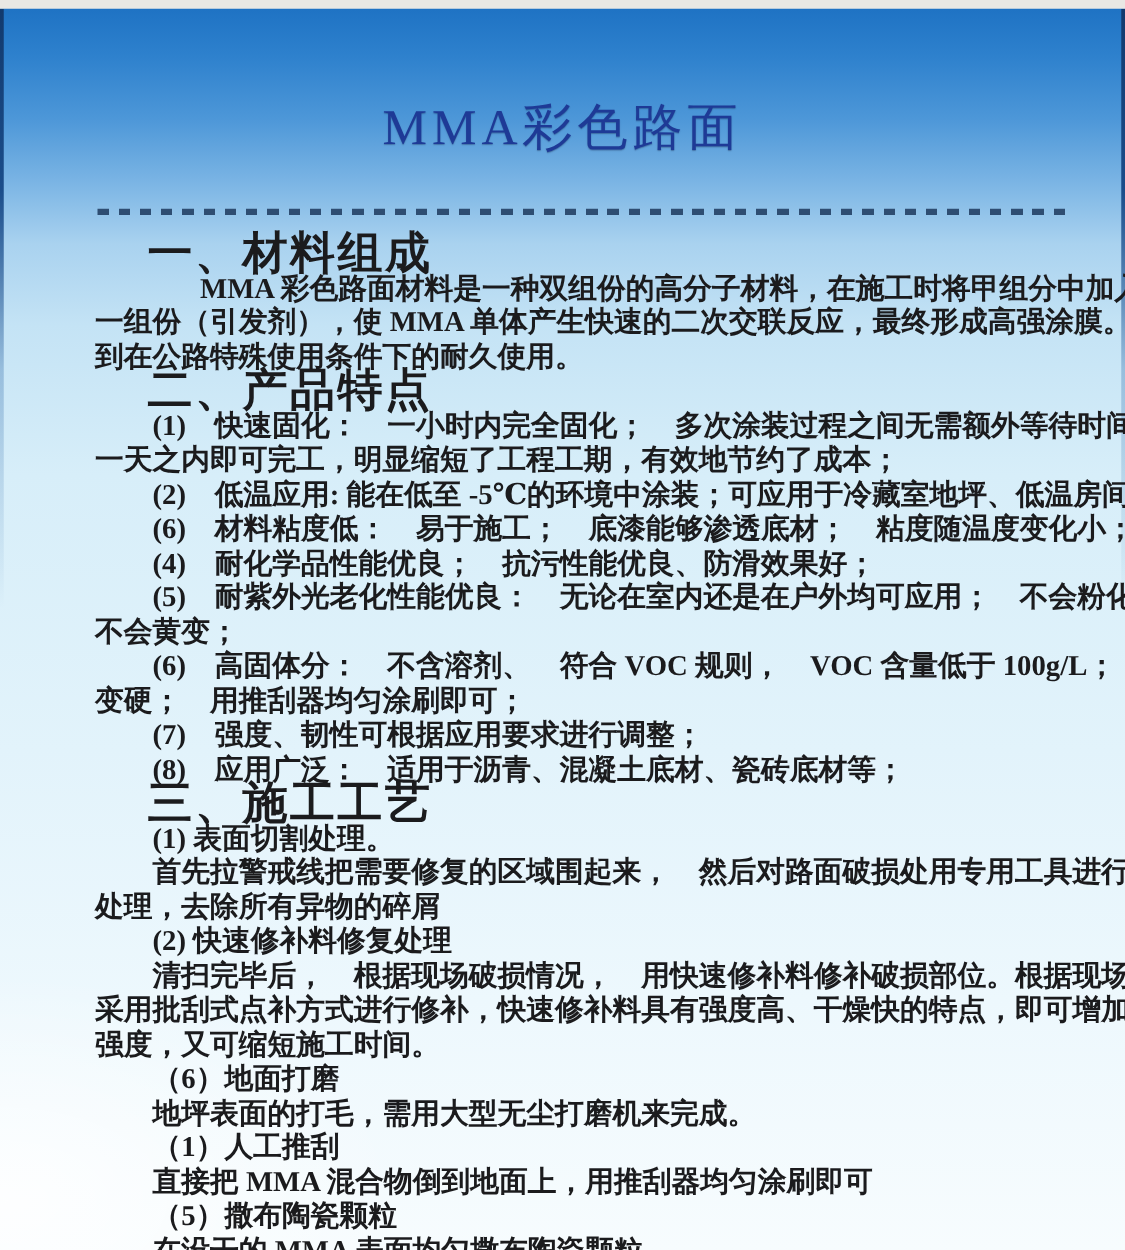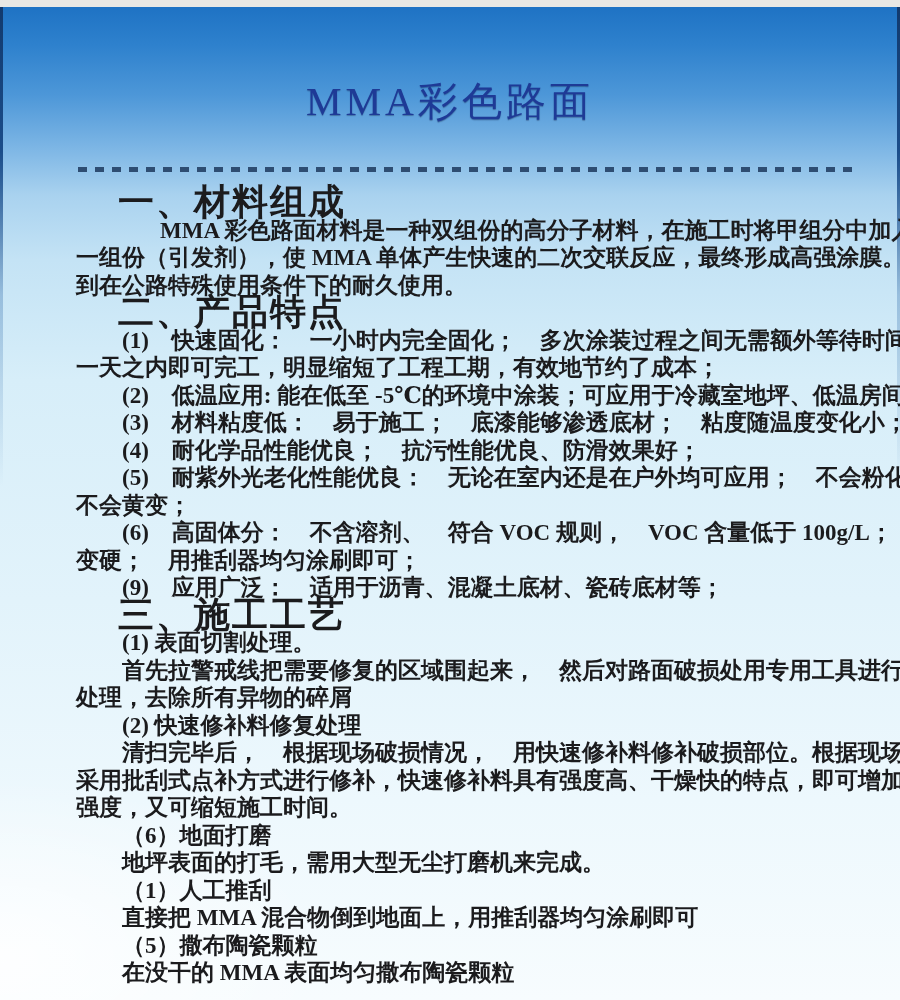--- a/index.html
+++ b/index.html
@@ -108,27 +108,28 @@
 
   <div class="doc-body">
       <div class="line h">一、材料组成</div>
       <div class="line p3">MMA 彩色路面材料是一种双组份的高分子材料，在施工时将甲组分中加入另</div>
       <div class="line p0">一组份（引发剂），使 MMA 单体产生快速的二次交联反应，最终形成高强涂膜。以达</div>
       <div class="line p0">到在公路特殊使用条件下的耐久使用。</div>
       <div class="line h">二、产品特点</div>
       <div class="line p2">(1)　快速固化：　一小时内完全固化；　多次涂装过程之间无需额外等待时间；</div>
       <div class="line p0">一天之内即可完工，明显缩短了工程工期，有效地节约了成本；</div>
       <div class="line p2">(2)　低温应用: 能在低至 -5℃的环境中涂装；可应用于冷藏室地坪、低温房间；</div>
-      <div class="line p2">(3)　材料粘度低：　易于施工；　底漆能够渗透底材；　粘度随温度变化小；</div>
+      <div class="line p2">(6)　材料粘度低：　易于施工；　底漆能够渗透底材；　粘度随温度变化小；</div>
       <div class="line p2">(4)　耐化学品性能优良；　抗污性能优良、防滑效果好；</div>
       <div class="line p2">(5)　耐紫外光老化性能优良：　无论在室内还是在户外均可应用；　不会粉化；</div>
       <div class="line p0">不会黄变；</div>
       <div class="line p2">(6)　高固体分：　不含溶剂、　符合 VOC 规则，　VOC 含量低于 100g/L；　不会老化</div>
       <div class="line p0">变硬；　用推刮器均匀涂刷即可；</div>
-      <div class="line p2">(9)　应用广泛：　适用于沥青、混凝土底材、瓷砖底材等；</div>
+      <div class="line p2">(7)　强度、韧性可根据应用要求进行调整；</div>
+      <div class="line p2">(8)　应用广泛：　适用于沥青、混凝土底材、瓷砖底材等；</div>
       <div class="line h">三、施工工艺</div>
       <div class="line p2">(1) 表面切割处理。</div>
       <div class="line p2">首先拉警戒线把需要修复的区域围起来，　然后对路面破损处用专用工具进行切割</div>
       <div class="line p0">处理，去除所有异物的碎屑</div>
       <div class="line p2">(2) 快速修补料修复处理</div>
       <div class="line p2">清扫完毕后，　根据现场破损情况，　用快速修补料修补破损部位。根据现场情况可</div>
       <div class="line p0">采用批刮式点补方式进行修补，快速修补料具有强度高、干燥快的特点，即可增加地面</div>
       <div class="line p0">强度，又可缩短施工时间。</div>
       <div class="line p2">（6）地面打磨</div>
       <div class="line p2">地坪表面的打毛，需用大型无尘打磨机来完成。</div>

